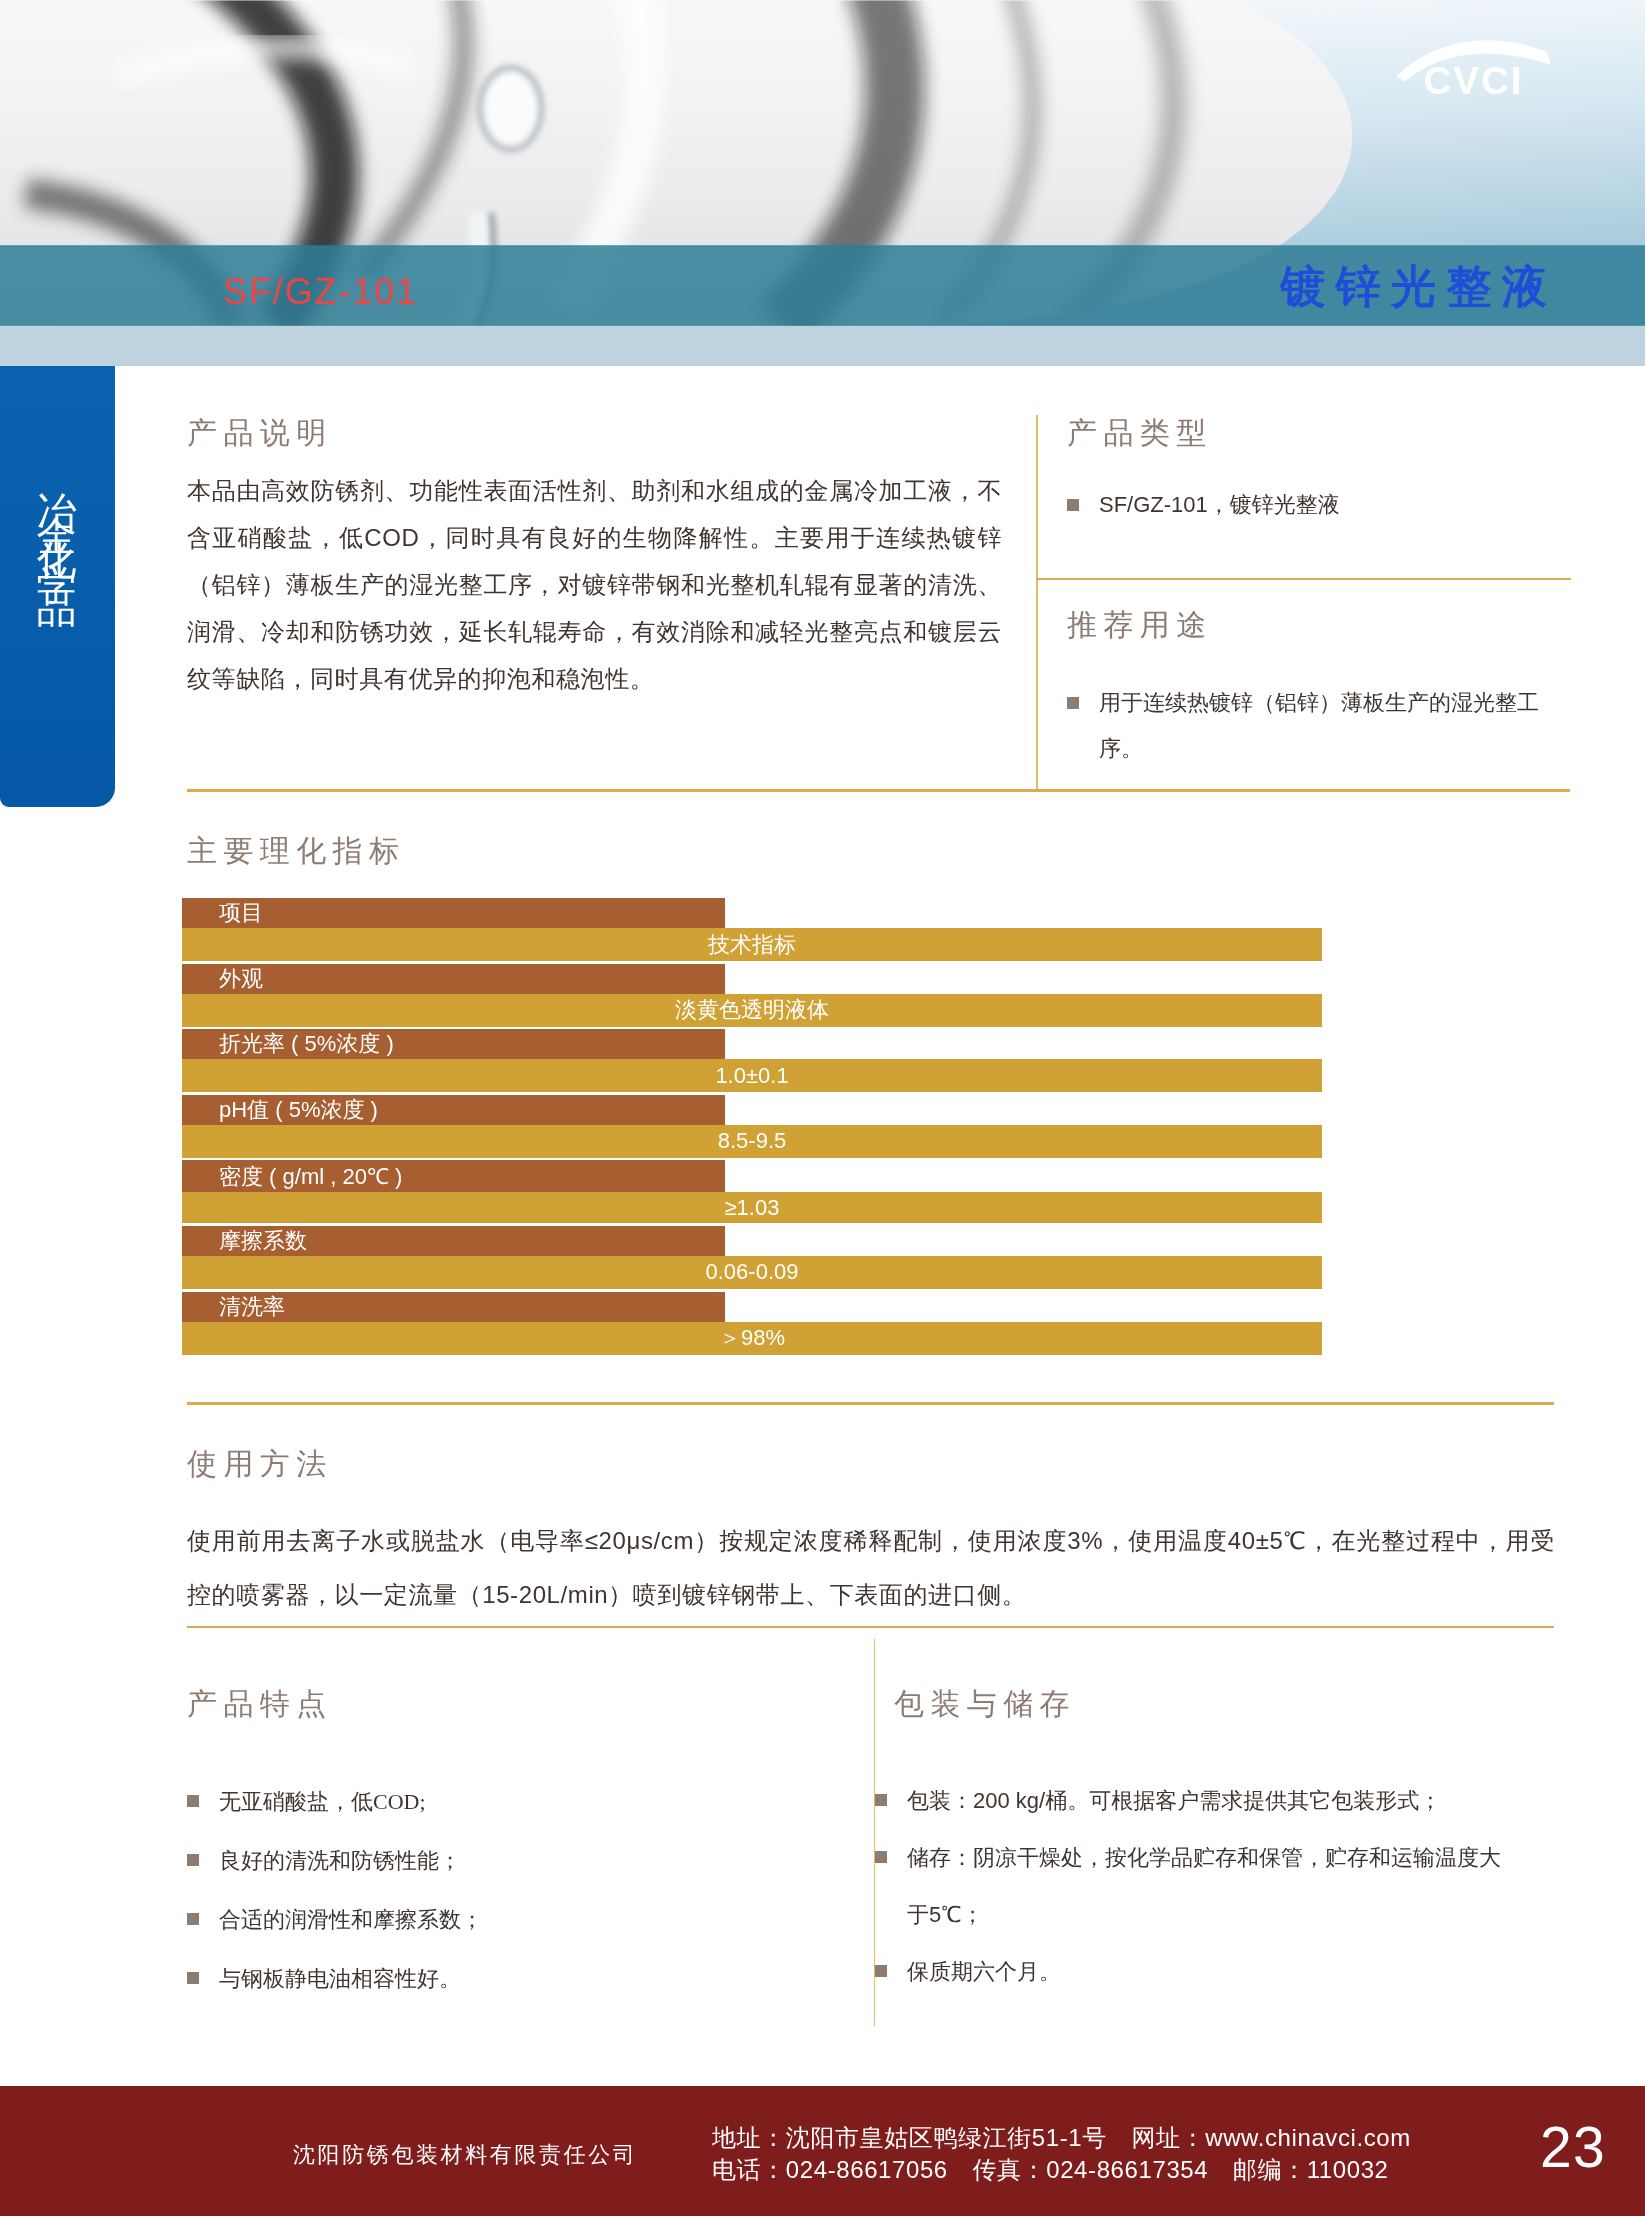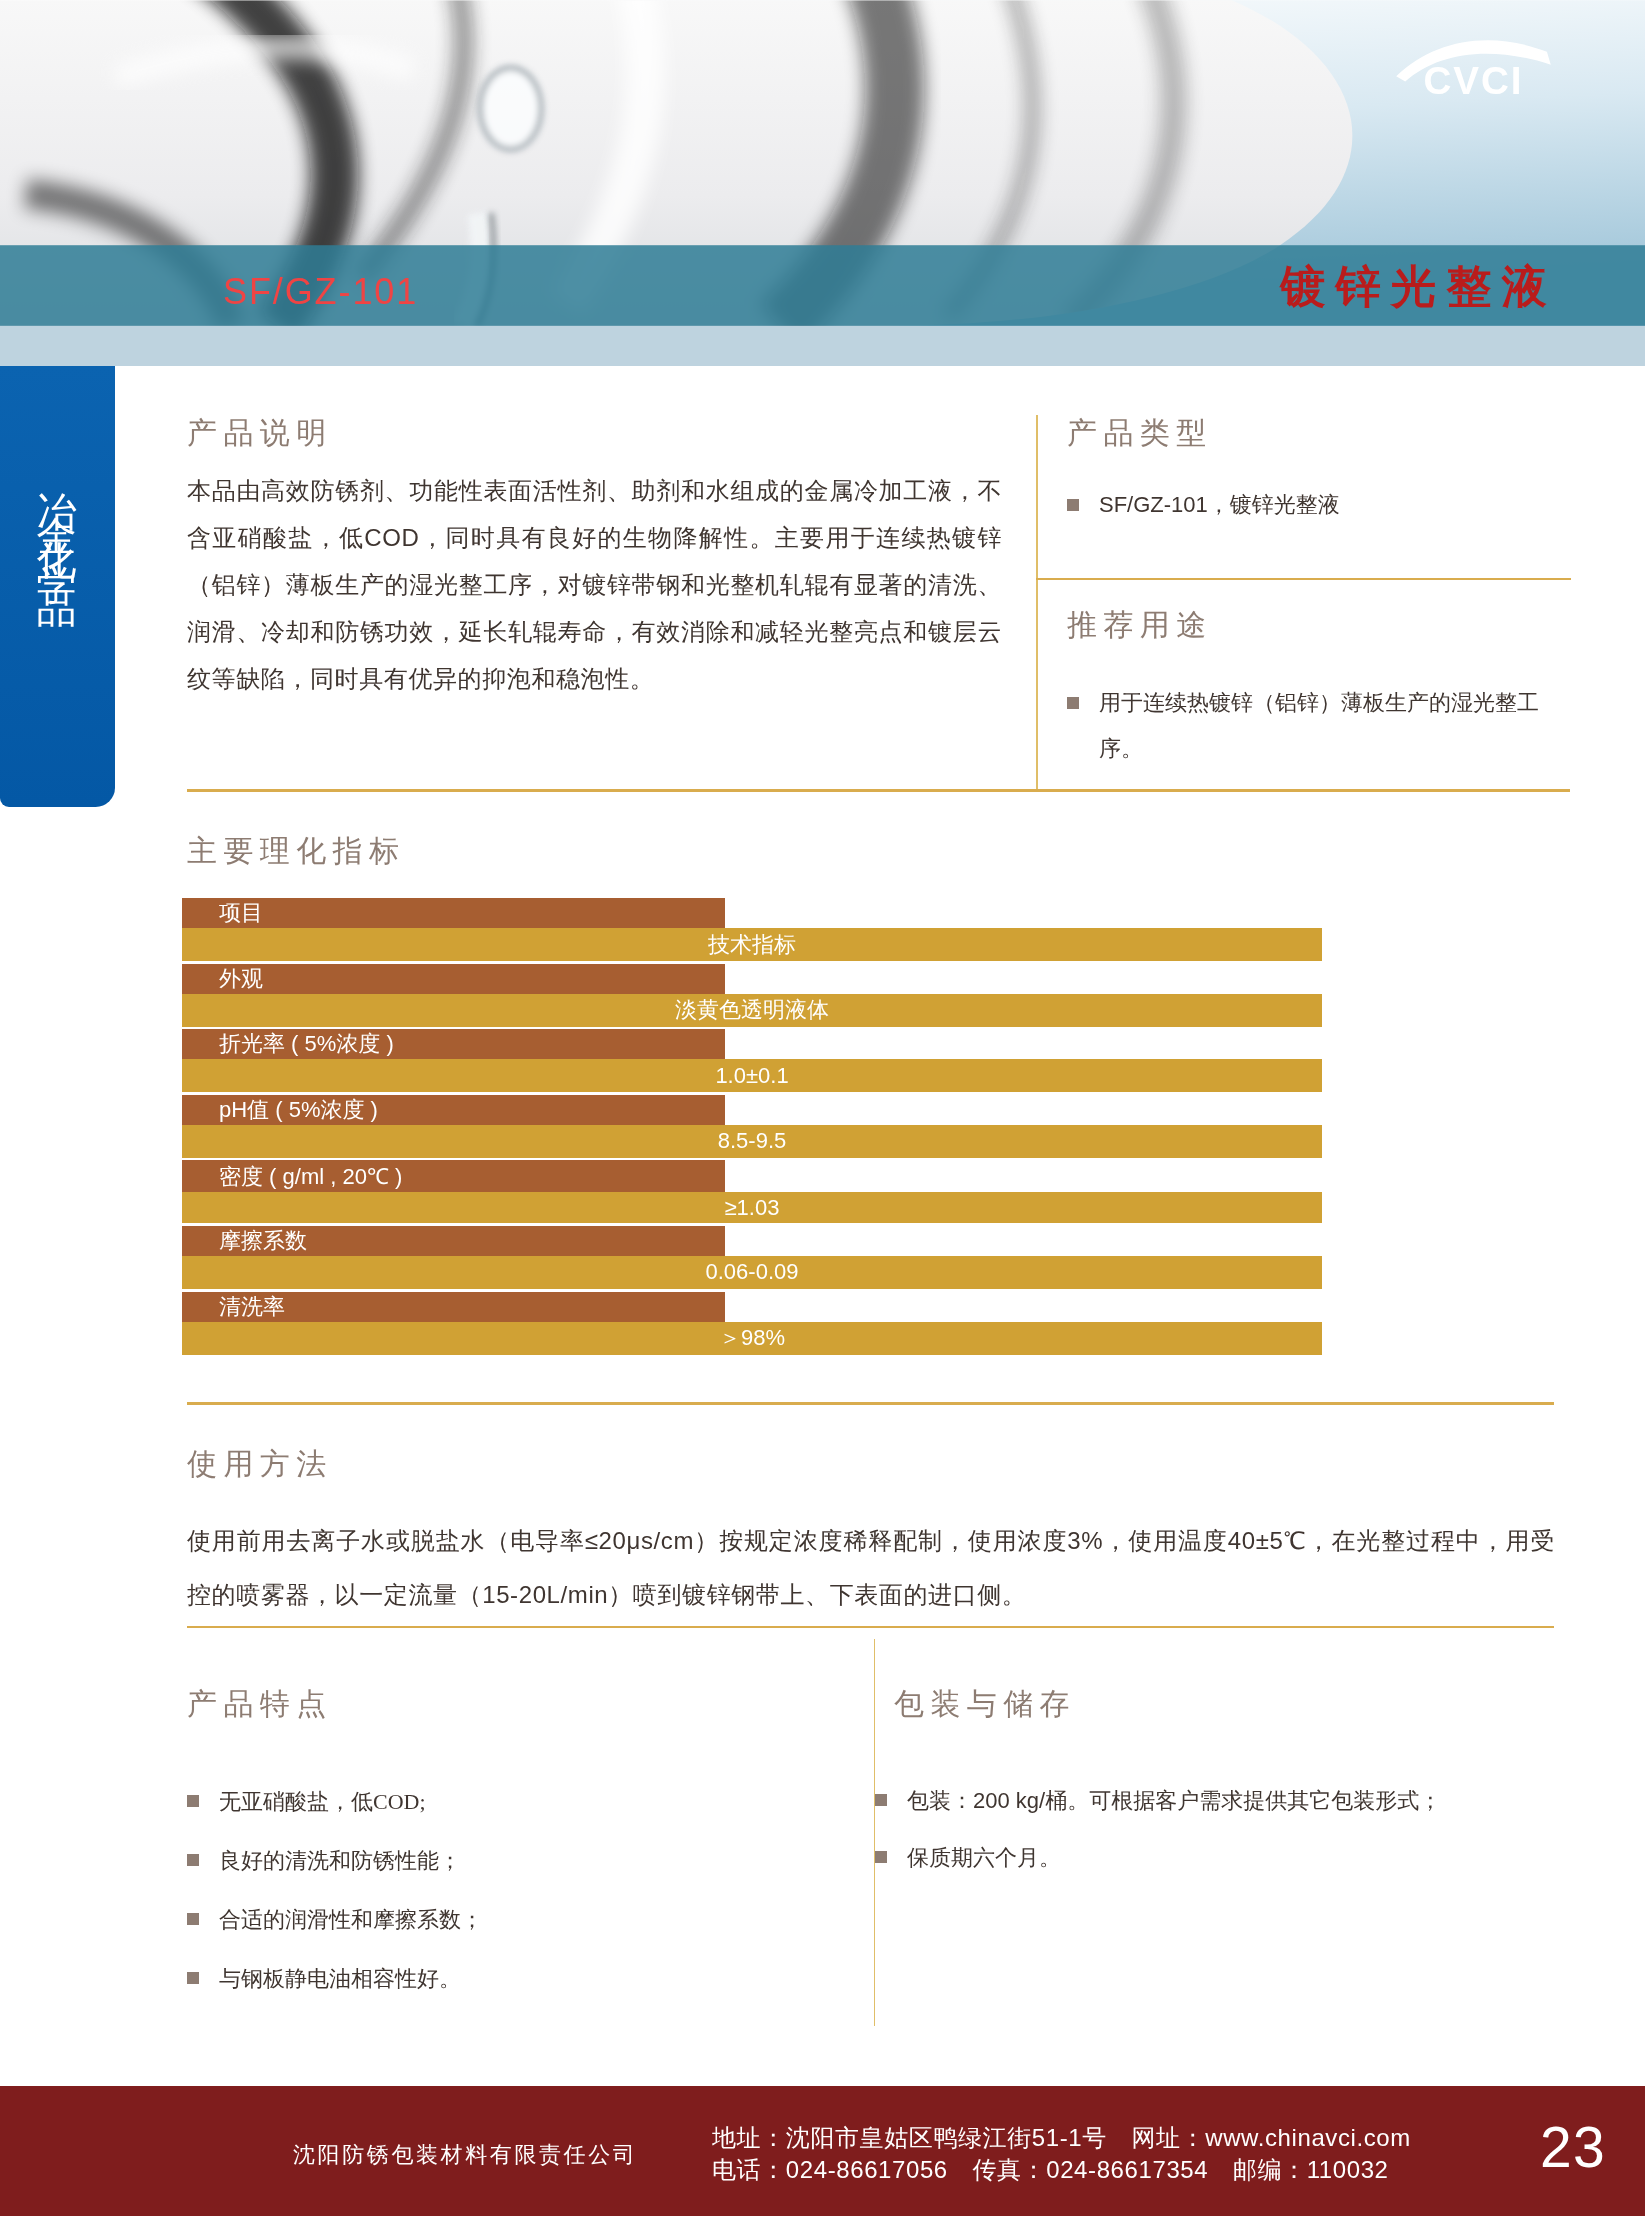--- a/index.html
+++ b/index.html
@@ -7,21 +7,21 @@
     position:relative;width:1645px;height:2216px;overflow:hidden;background:#fff;
     font-family:"Liberation Sans", sans-serif;color:#3F3530;
   }
   
   .hero{position:absolute;left:0;top:0;width:1645px;height:326px;display:block;}
   .product-code{
     position:absolute;left:197px;top:271px;font-size:36px;letter-spacing:1.9px;color:#ef4444;margin-left:26px;
   }
   .product-title{
     position:absolute;right:88px;top:257px;font-size:45px;font-weight:bold;
-    letter-spacing:10.3px;color:#b91c1c;white-space:nowrap;
+    letter-spacing:10.3px;color:#1d4ed8;white-space:nowrap;
   }
   .logo{position:absolute;left:1392px;top:26px;width:163px;height:76px;}
   .subband{position:absolute;left:0;top:326px;width:1645px;height:40px;background:#BED3DF;}
   
   .side-tab{
     position:absolute;left:0;top:366px;width:115px;height:441px;
     background:linear-gradient(180deg,#0B63B0 0%,#0458A5 100%);
     border-radius:0 0 19.3px 9px;
   }
   .side-tab-label{
@@ -213,20 +213,24 @@
   </ul>
 
   <div class="sec-h" style="left:894px;top:1684px;">包装与储存</div>
   <ul class="blist packaging-list">
     <li>
       <span class="sq"></span>
       <span>包装：200 kg/桶。可根据客户需求提供其它包装形式；</span>
     </li>
     <li>
       <span class="sq"></span>
+      <span>储存：阴凉干燥处，按化学品贮存和保管，贮存和运输温度大于5℃；</span>
+    </li>
+    <li>
+      <span class="sq"></span>
       <span>保质期六个月。</span>
     </li>
   </ul>
 
   <div class="footer">
     <div class="footer-company">沈阳防锈包装材料有限责任公司</div>
     <div class="footer-info">
       <div>地址：沈阳市皇姑区鸭绿江街51-1号　网址：www.chinavci.com</div>
       <div>电话：024-86617056　传真：024-86617354　邮编：110032</div>
     </div>

